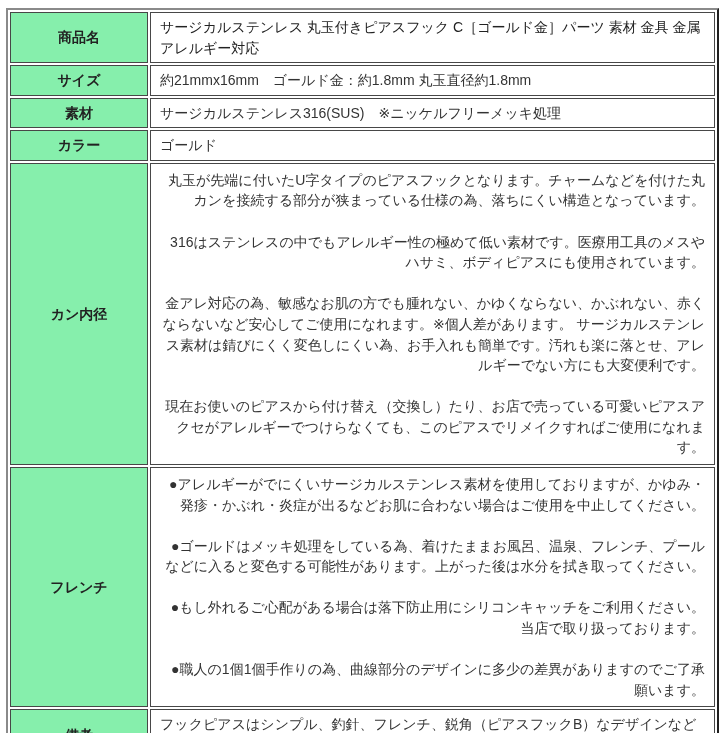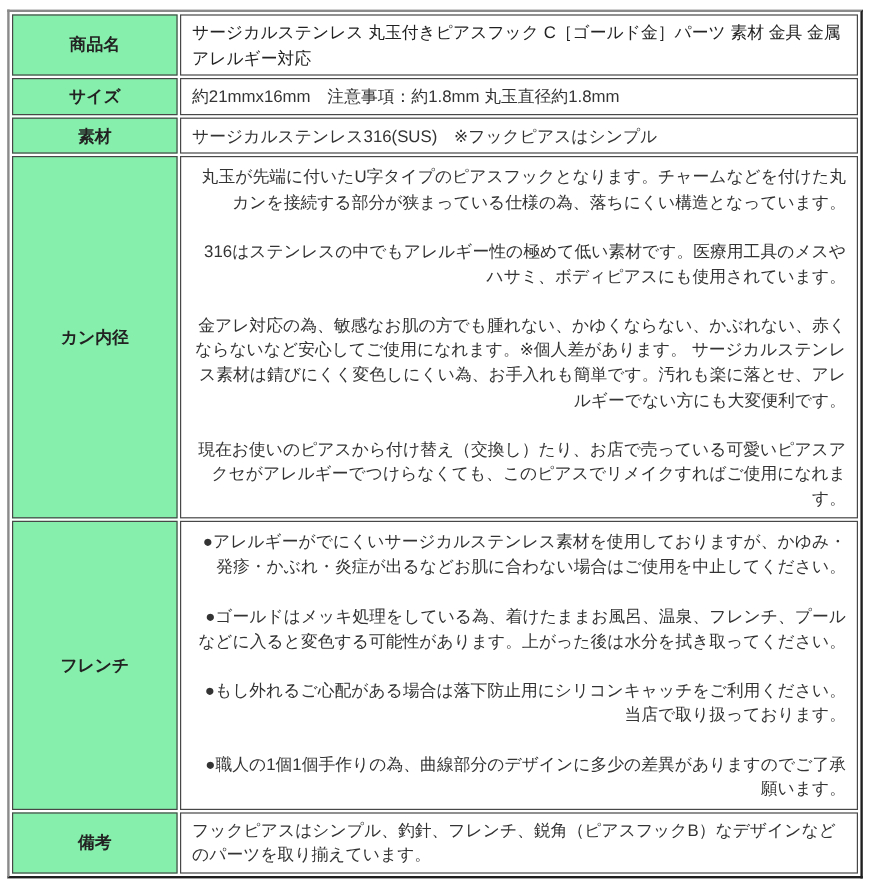--- a/index.html
+++ b/index.html
@@ -64,25 +64,29 @@
 
 <div class="page">
   <table class="spec-table">
     <tbody>
       <tr>
         <td class="label-cell">商品名</td>
         <td class="value-cell emphasis">サージカルステンレス 丸玉付きピアスフック C［ゴールド金］パーツ 素材 金具 金属アレルギー対応</td>
       </tr>
       <tr>
         <td class="label-cell">サイズ</td>
-        <td class="value-cell">約21mmx16mm　注意事項：約1.8mm 丸玉直径約1.8mm</td>
+        <td class="value-cell">約21mmx16mm　ゴールド金：約1.8mm 丸玉直径約1.8mm</td>
       </tr>
       <tr>
         <td class="label-cell">素材</td>
-        <td class="value-cell">サージカルステンレス316(SUS)　※フックピアスはシンプル</td>
+        <td class="value-cell">サージカルステンレス316(SUS)　※ニッケルフリーメッキ処理</td>
+      </tr>
+      <tr>
+        <td class="label-cell">カラー</td>
+        <td class="value-cell">ゴールド</td>
       </tr>
       <tr>
         <td class="label-cell">カン内径</td>
         <td class="value-cell tall">丸玉が先端に付いたU字タイプのピアスフックとなります。チャームなどを付けた丸カンを接続する部分が狭まっている仕様の為、落ちにくい構造となっています。
 
 316はステンレスの中でもアレルギー性の極めて低い素材です。医療用工具のメスやハサミ、ボディピアスにも使用されています。
 
 金アレ対応の為、敏感なお肌の方でも腫れない、かゆくならない、かぶれない、赤くならないなど安心してご使用になれます。※個人差があります。 サージカルステンレス素材は錆びにくく変色しにくい為、お手入れも簡単です。汚れも楽に落とせ、アレルギーでない方にも大変便利です。
 
 現在お使いのピアスから付け替え（交換し）たり、お店で売っている可愛いピアスアクセがアレルギーでつけらなくても、このピアスでリメイクすればご使用になれます。</td>

